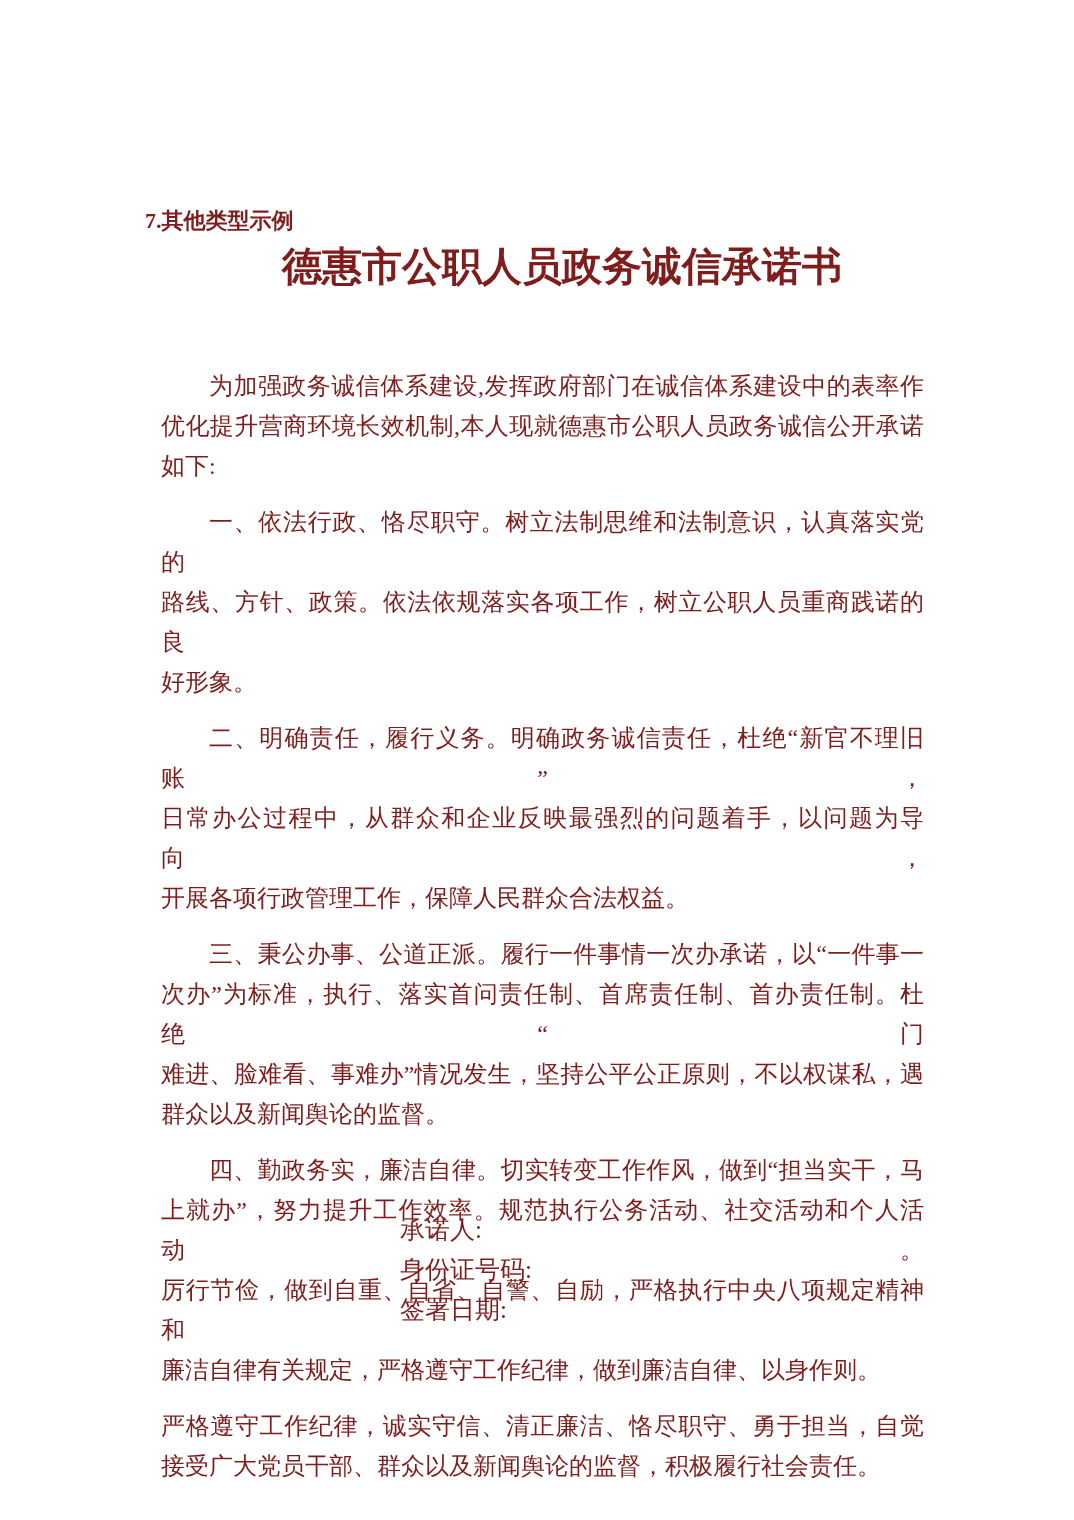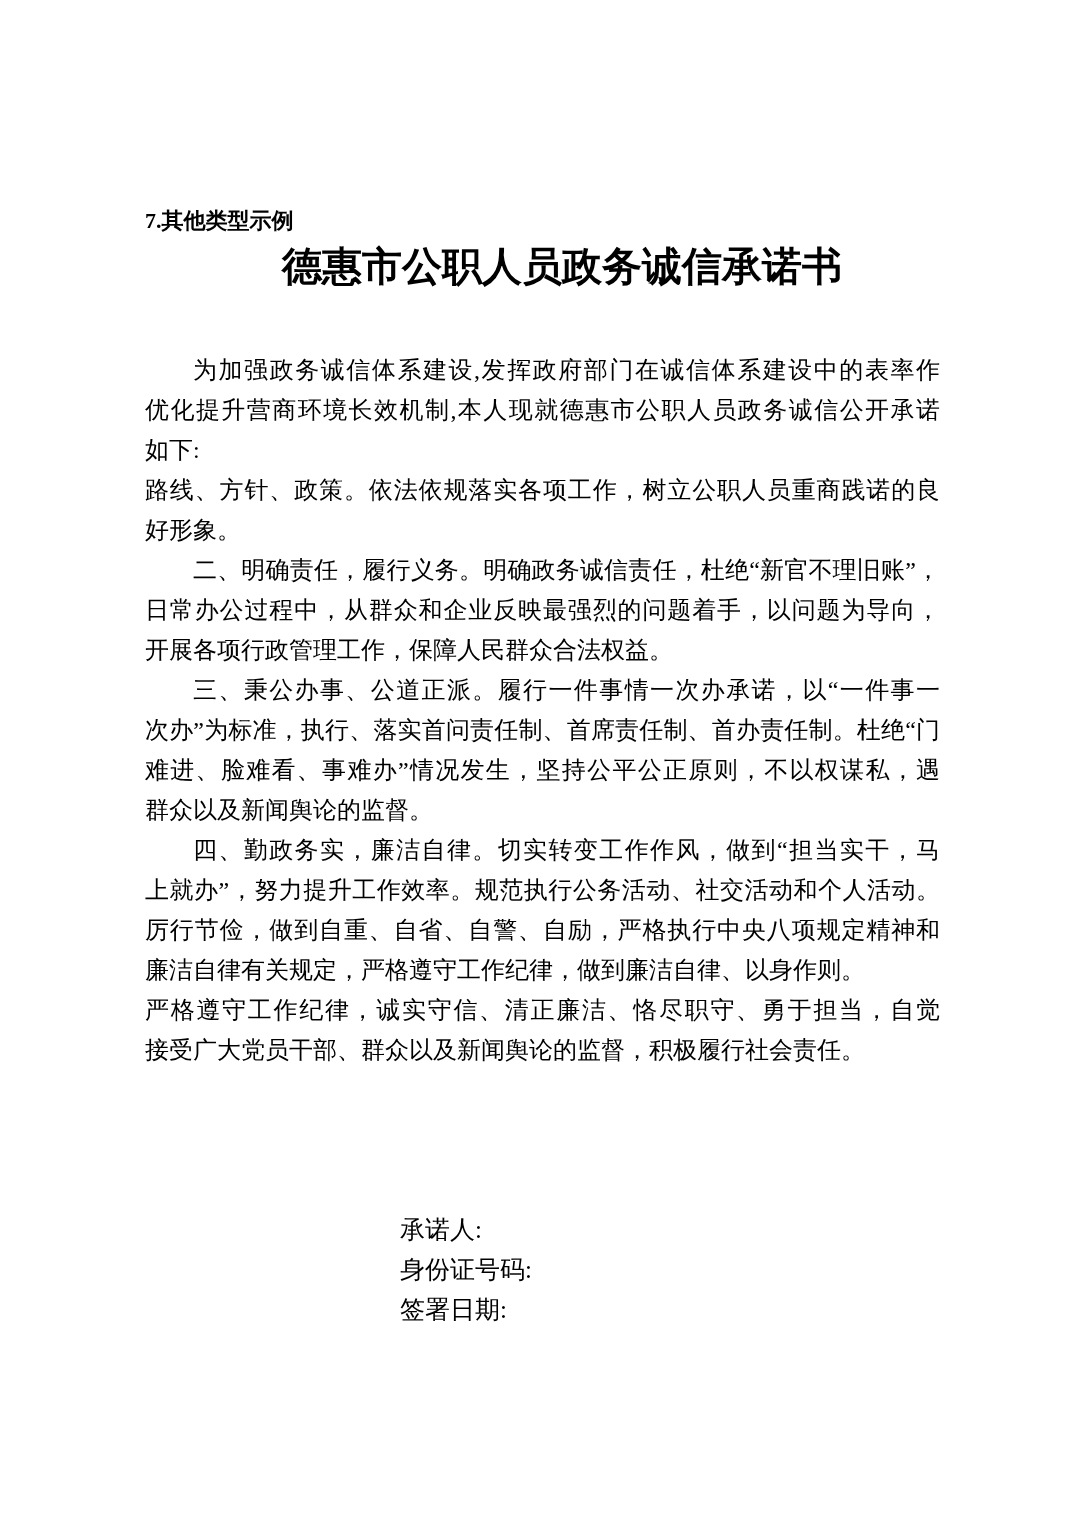--- a/index.html
+++ b/index.html
@@ -5,21 +5,21 @@
   html, body {
     margin: 0;
     padding: 0;
     background: #ffffff;
   }
   .page {
     position: relative;
     width: 1074px;
     height: 1520px;
     background: #ffffff;
-    color: #000000;
+    color: #7f1d1d;
     overflow: hidden;
   }
   .section-label {
     position: absolute;
     left: 145px;
     top: 208px;
     font-family: "Liberation Serif", "DejaVu Serif", serif;
     font-weight: bold;
     font-size: 22px;
     line-height: 1.2;
@@ -41,21 +41,21 @@
   }
   .body-text {
     position: absolute;
     left: 145px;
     top: 350px;
     width: 795px;
     font-family: "Liberation Serif", "DejaVu Serif", serif;
     font-size: 24px;
     line-height: 40px;
   }
-  .para { margin: 0; padding: 0; }
+  .para { margin: 16px; padding: 0; }
   .line {
     min-height: 40px;
   }
   .line.indent {
     text-indent: 48px;
   }
   .line.full {
     text-align: justify;
     text-align-last: justify;
     text-justify: inter-ideograph;
@@ -83,20 +83,21 @@
 
   <div class="body-text">
 
     <div class="para">
       <div class="line indent full">为加强政务诚信体系建设,发挥政府部门在诚信体系建设中的表率作</div>
       <div class="line full">优化提升营商环境长效机制,本人现就德惠市公职人员政务诚信公开承诺</div>
       <div class="line">如下:</div>
     </div>
 
     <div class="para">
+      <div class="line indent full">一、依法行政、恪尽职守。树立法制思维和法制意识，认真落实党的</div>
       <div class="line full">路线、方针、政策。依法依规落实各项工作，树立公职人员重商践诺的良</div>
       <div class="line">好形象。</div>
     </div>
 
     <div class="para">
       <div class="line indent full">二、明确责任，履行义务。明确政务诚信责任，杜绝“新官不理旧账”，</div>
       <div class="line full">日常办公过程中，从群众和企业反映最强烈的问题着手，以问题为导向，</div>
       <div class="line">开展各项行政管理工作，保障人民群众合法权益。</div>
     </div>
 

